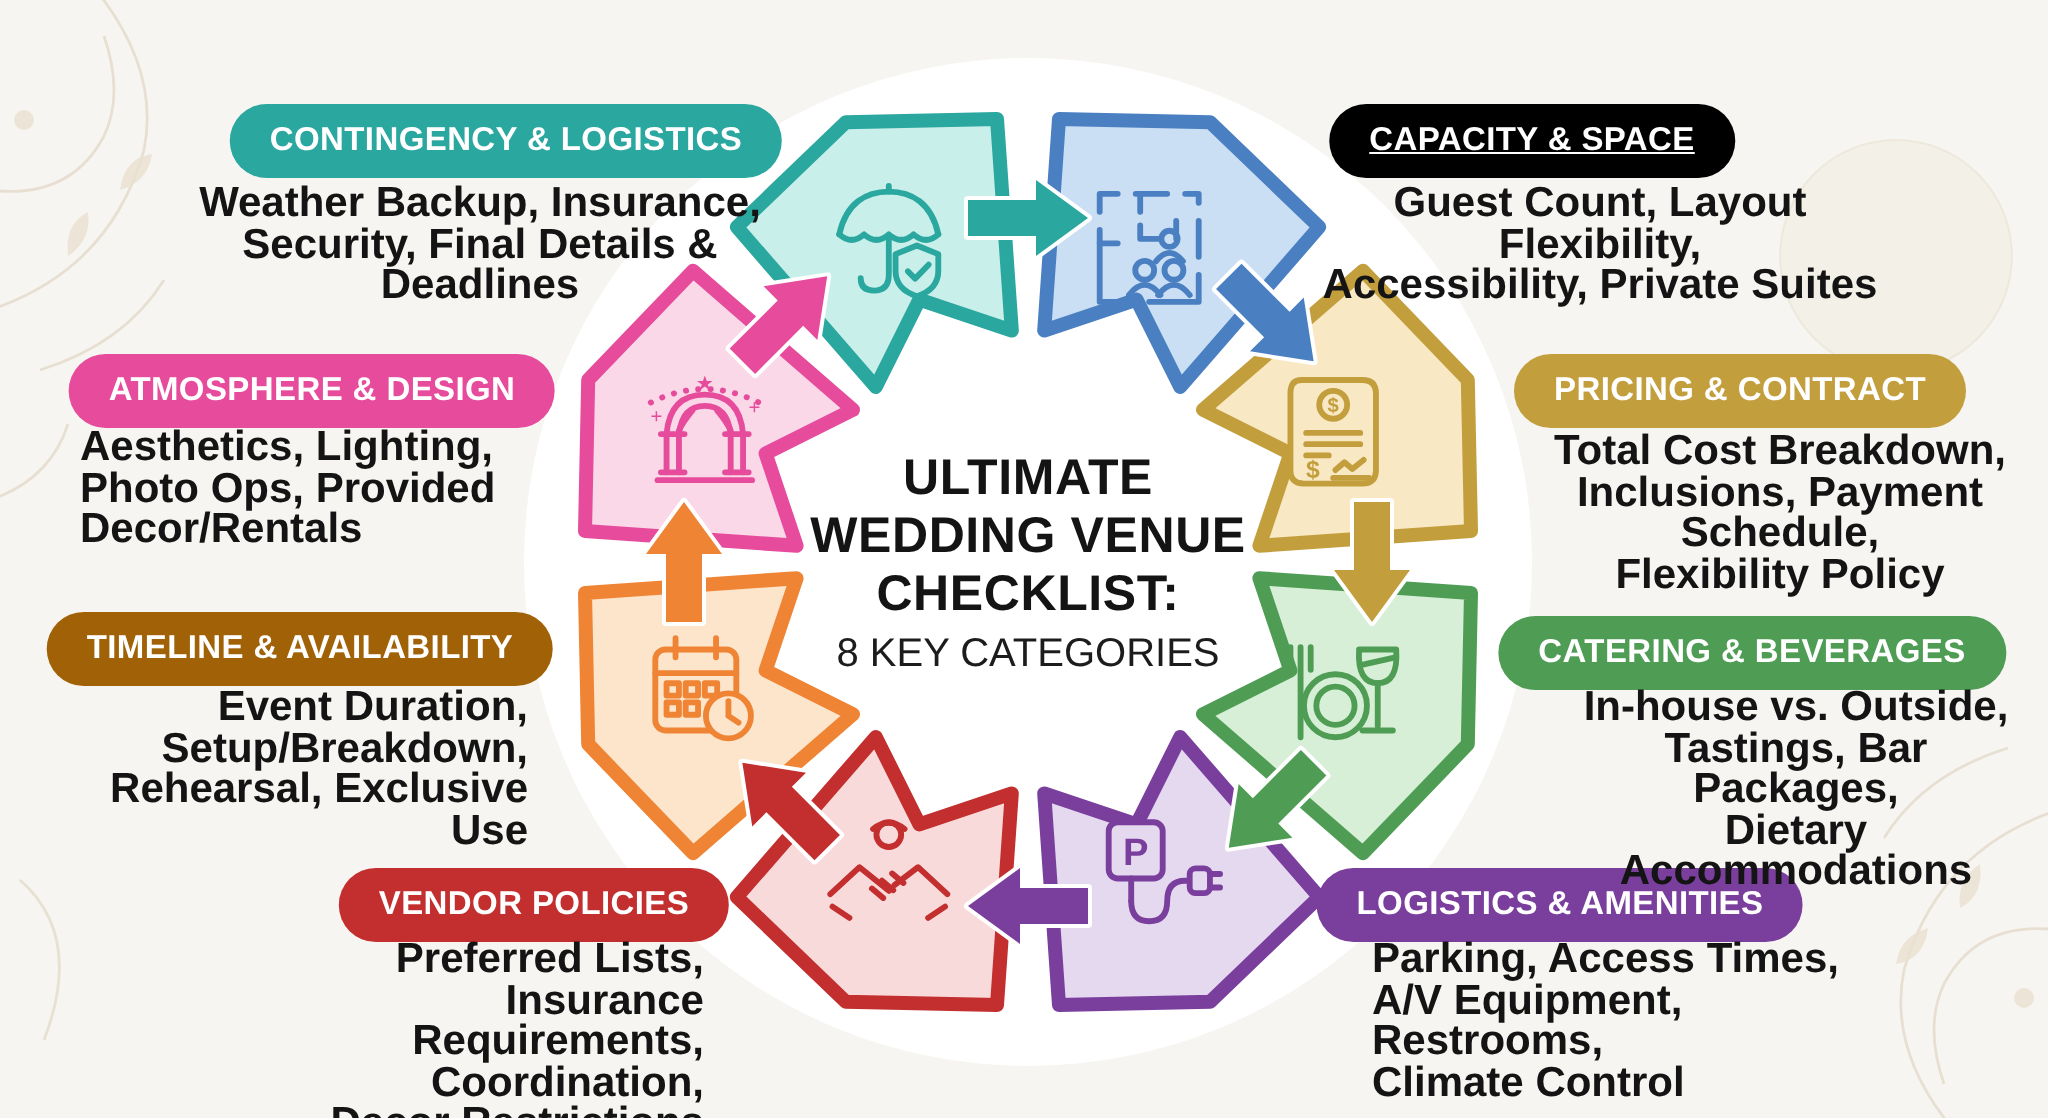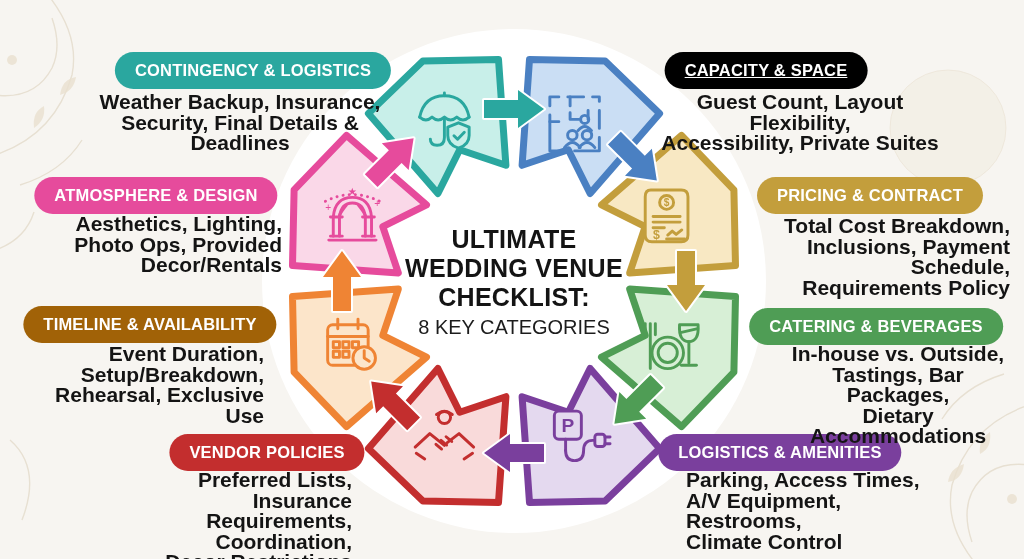--- a/index.html
+++ b/index.html
@@ -8,26 +8,26 @@
        font-family:"Liberation Sans",sans-serif;}
   #canvas{position:relative;width:1024px;height:559px;overflow:hidden;}
   #bg-decor,#wheel{position:absolute;left:0;top:0;}
   .pill{position:absolute;transform:translateX(-50%);color:#fff;font-weight:bold;
         font-size:16.5px;line-height:1;padding:10px 20px;border-radius:22px;
         white-space:nowrap;letter-spacing:.2px;}
   .desc{position:absolute;font-weight:bold;font-size:21px;line-height:20.5px;color:#141414;}
   .desc span{display:block;}
   #desc-0{left:90px;top:92px;width:300px;text-align:center;}
   #desc-1{left:650px;top:92px;width:300px;text-align:center;}
-  #desc-2{left:770px;top:216px;width:240px;text-align:right;}
+  #desc-2{left:770px;top:216px;width:240px;text-align:center;}
   #desc-3{left:778px;top:344px;width:240px;text-align:center;}
   #desc-4{left:686px;top:470px;width:250px;text-align:left;}
   #desc-5{left:108px;top:470px;width:244px;text-align:right;}
   #desc-6{left:20px;top:344px;width:244px;text-align:right;}
-  #desc-7{left:40px;top:214px;width:242px;text-align:right;}
+  #desc-7{left:40px;top:214px;width:242px;text-align:left;}
   #pill-0{left:253px;top:52px;}
   #pill-1{left:766px;top:52px;}
   #pill-2{left:870px;top:177px;}
   #pill-3{left:876px;top:308px;}
   #pill-4{left:780px;top:434px;}
   #pill-5{left:267px;top:434px;}
   #pill-6{left:150px;top:306px;}
   #pill-7{left:156px;top:177px;}
   .center-text{position:absolute;left:514px;top:283px;transform:translate(-50%,-50%);
                width:252px;text-align:center;}
@@ -185,21 +185,21 @@
     <span>Weather Backup, Insurance,</span>
       <span>Security, Final Details &amp; Deadlines</span>
   </div>
   <div class="desc" id="desc-1">
     <span>Guest Count, Layout Flexibility,</span>
       <span>Accessibility, Private Suites</span>
   </div>
   <div class="desc" id="desc-2">
     <span>Total Cost Breakdown,</span>
       <span>Inclusions, Payment Schedule,</span>
-      <span>Requirements Policy</span>
+      <span>Flexibility Policy</span>
   </div>
   <div class="desc" id="desc-3">
     <span>In-house vs. Outside,</span>
       <span>Tastings, Bar Packages,</span>
       <span>Dietary Accommodations</span>
   </div>
   <div class="desc" id="desc-4">
     <span>Parking, Access Times,</span>
       <span>A/V Equipment, Restrooms,</span>
       <span>Climate Control</span>

